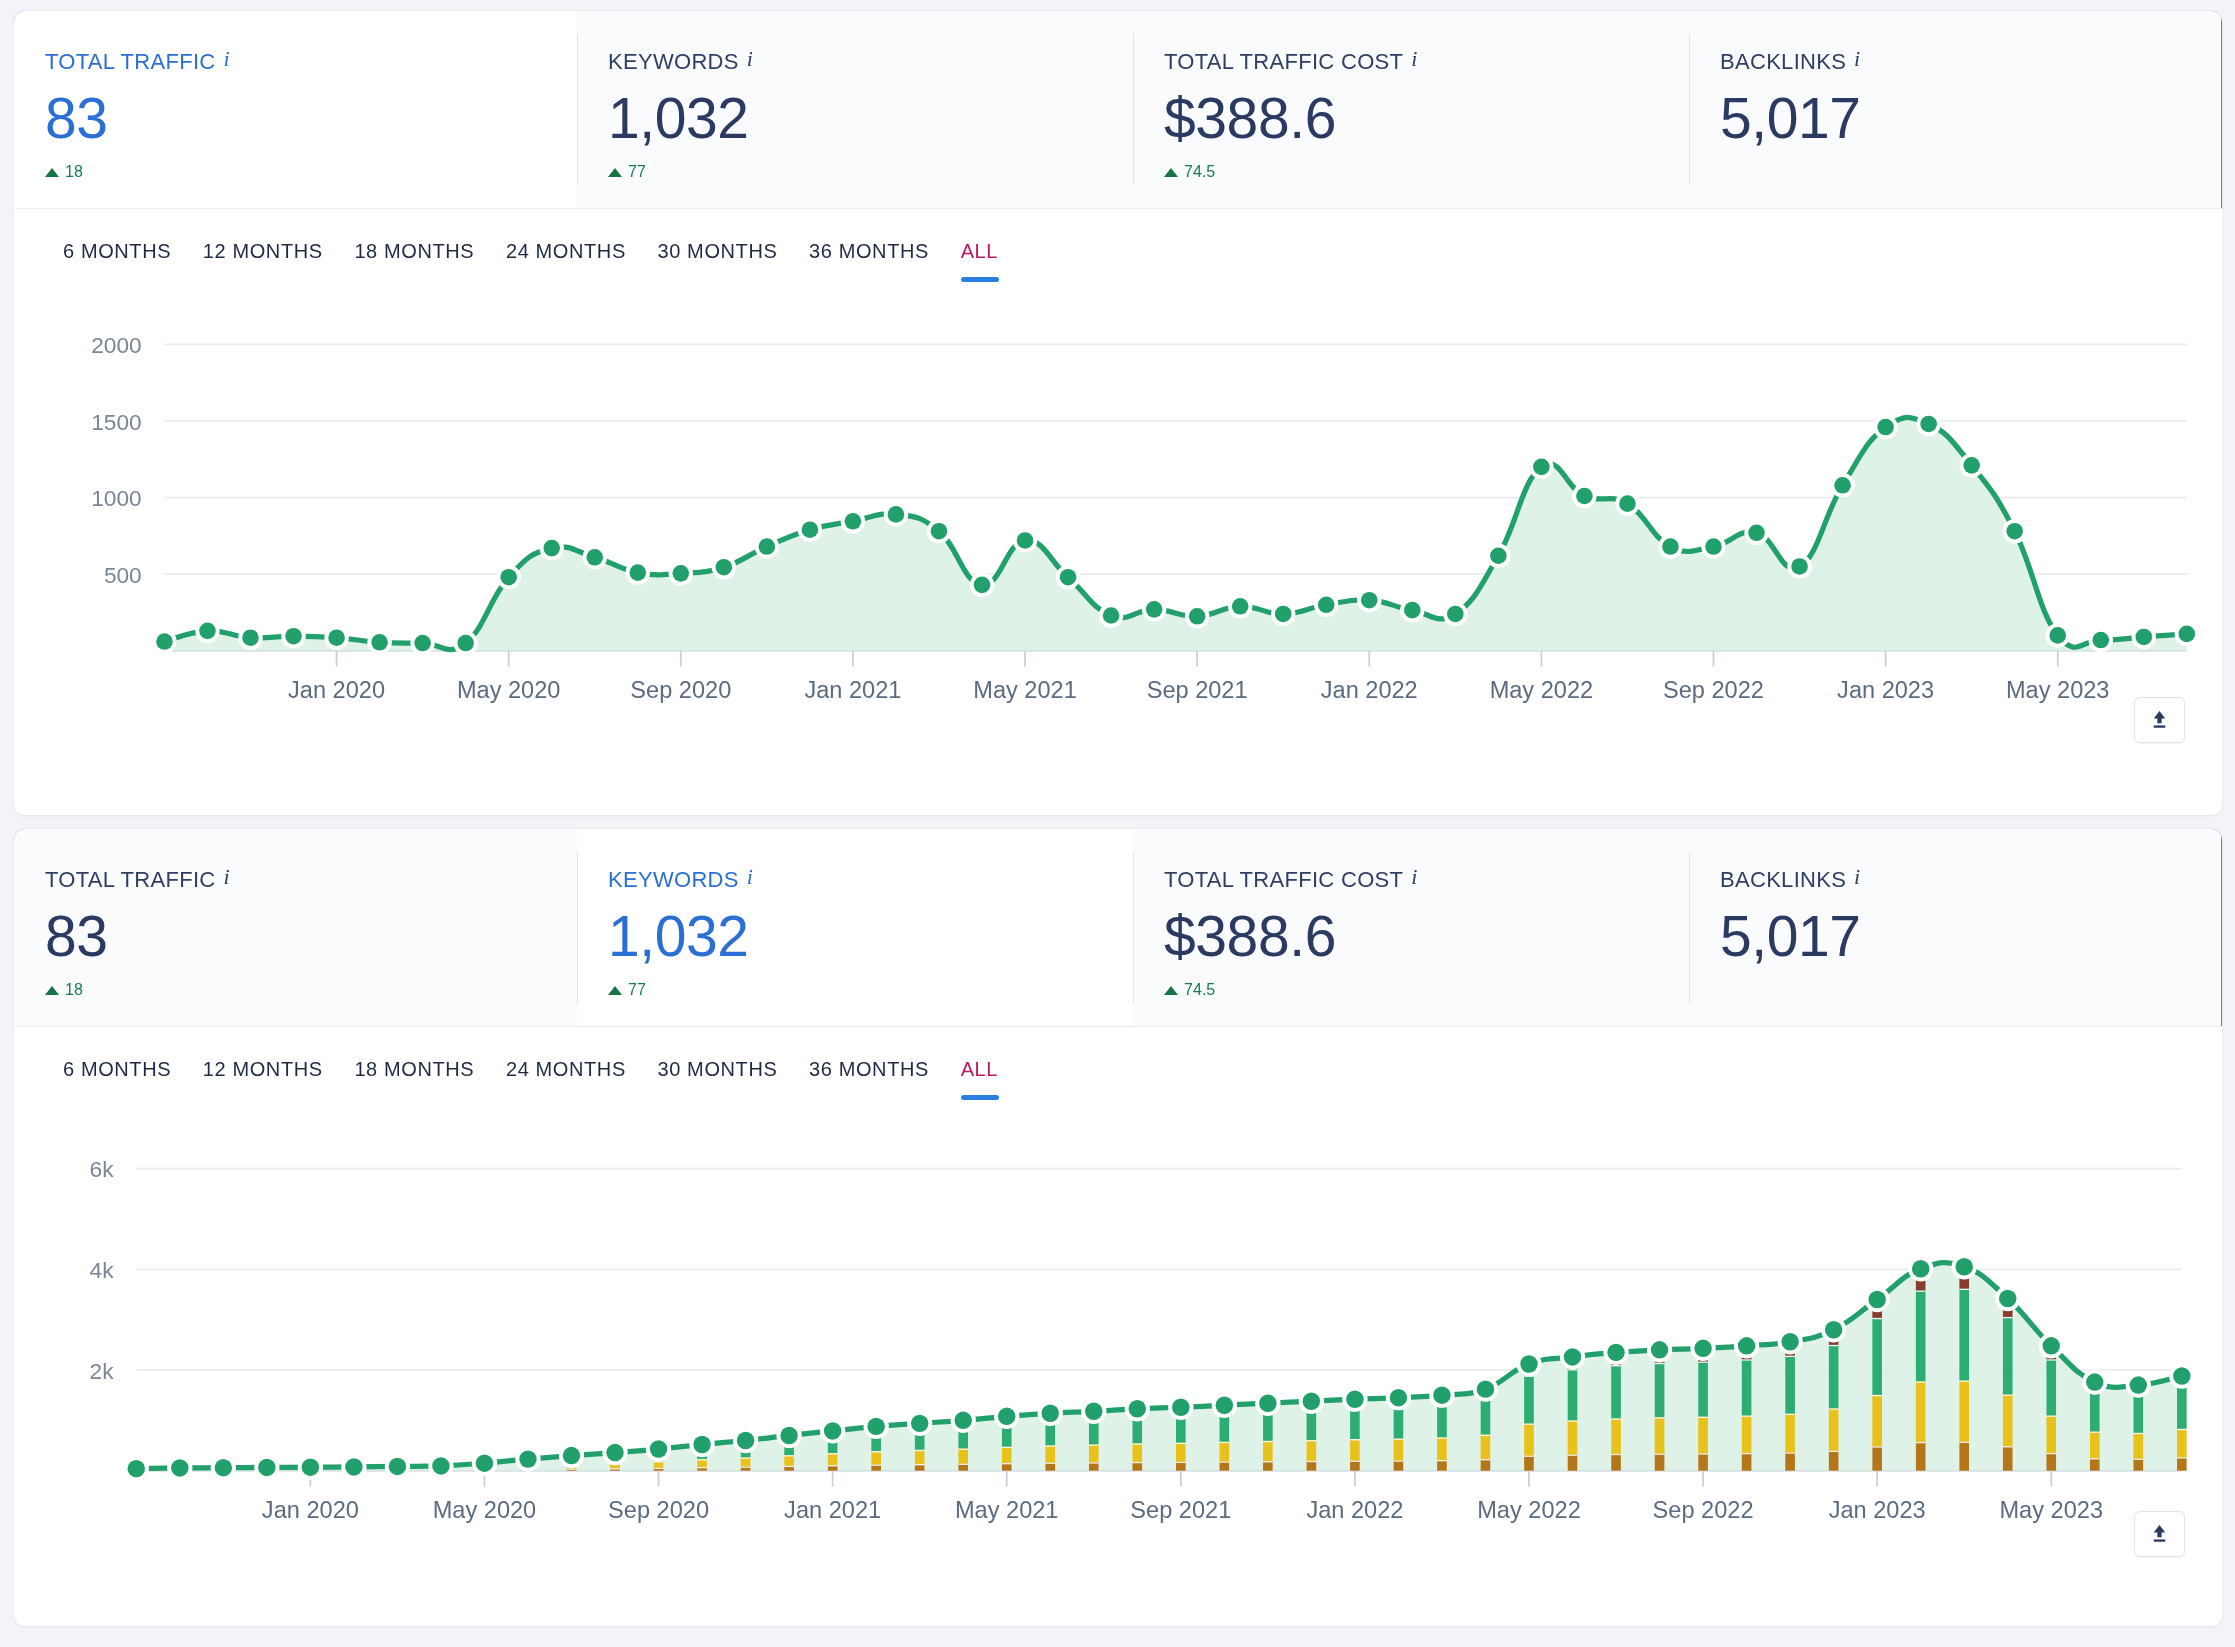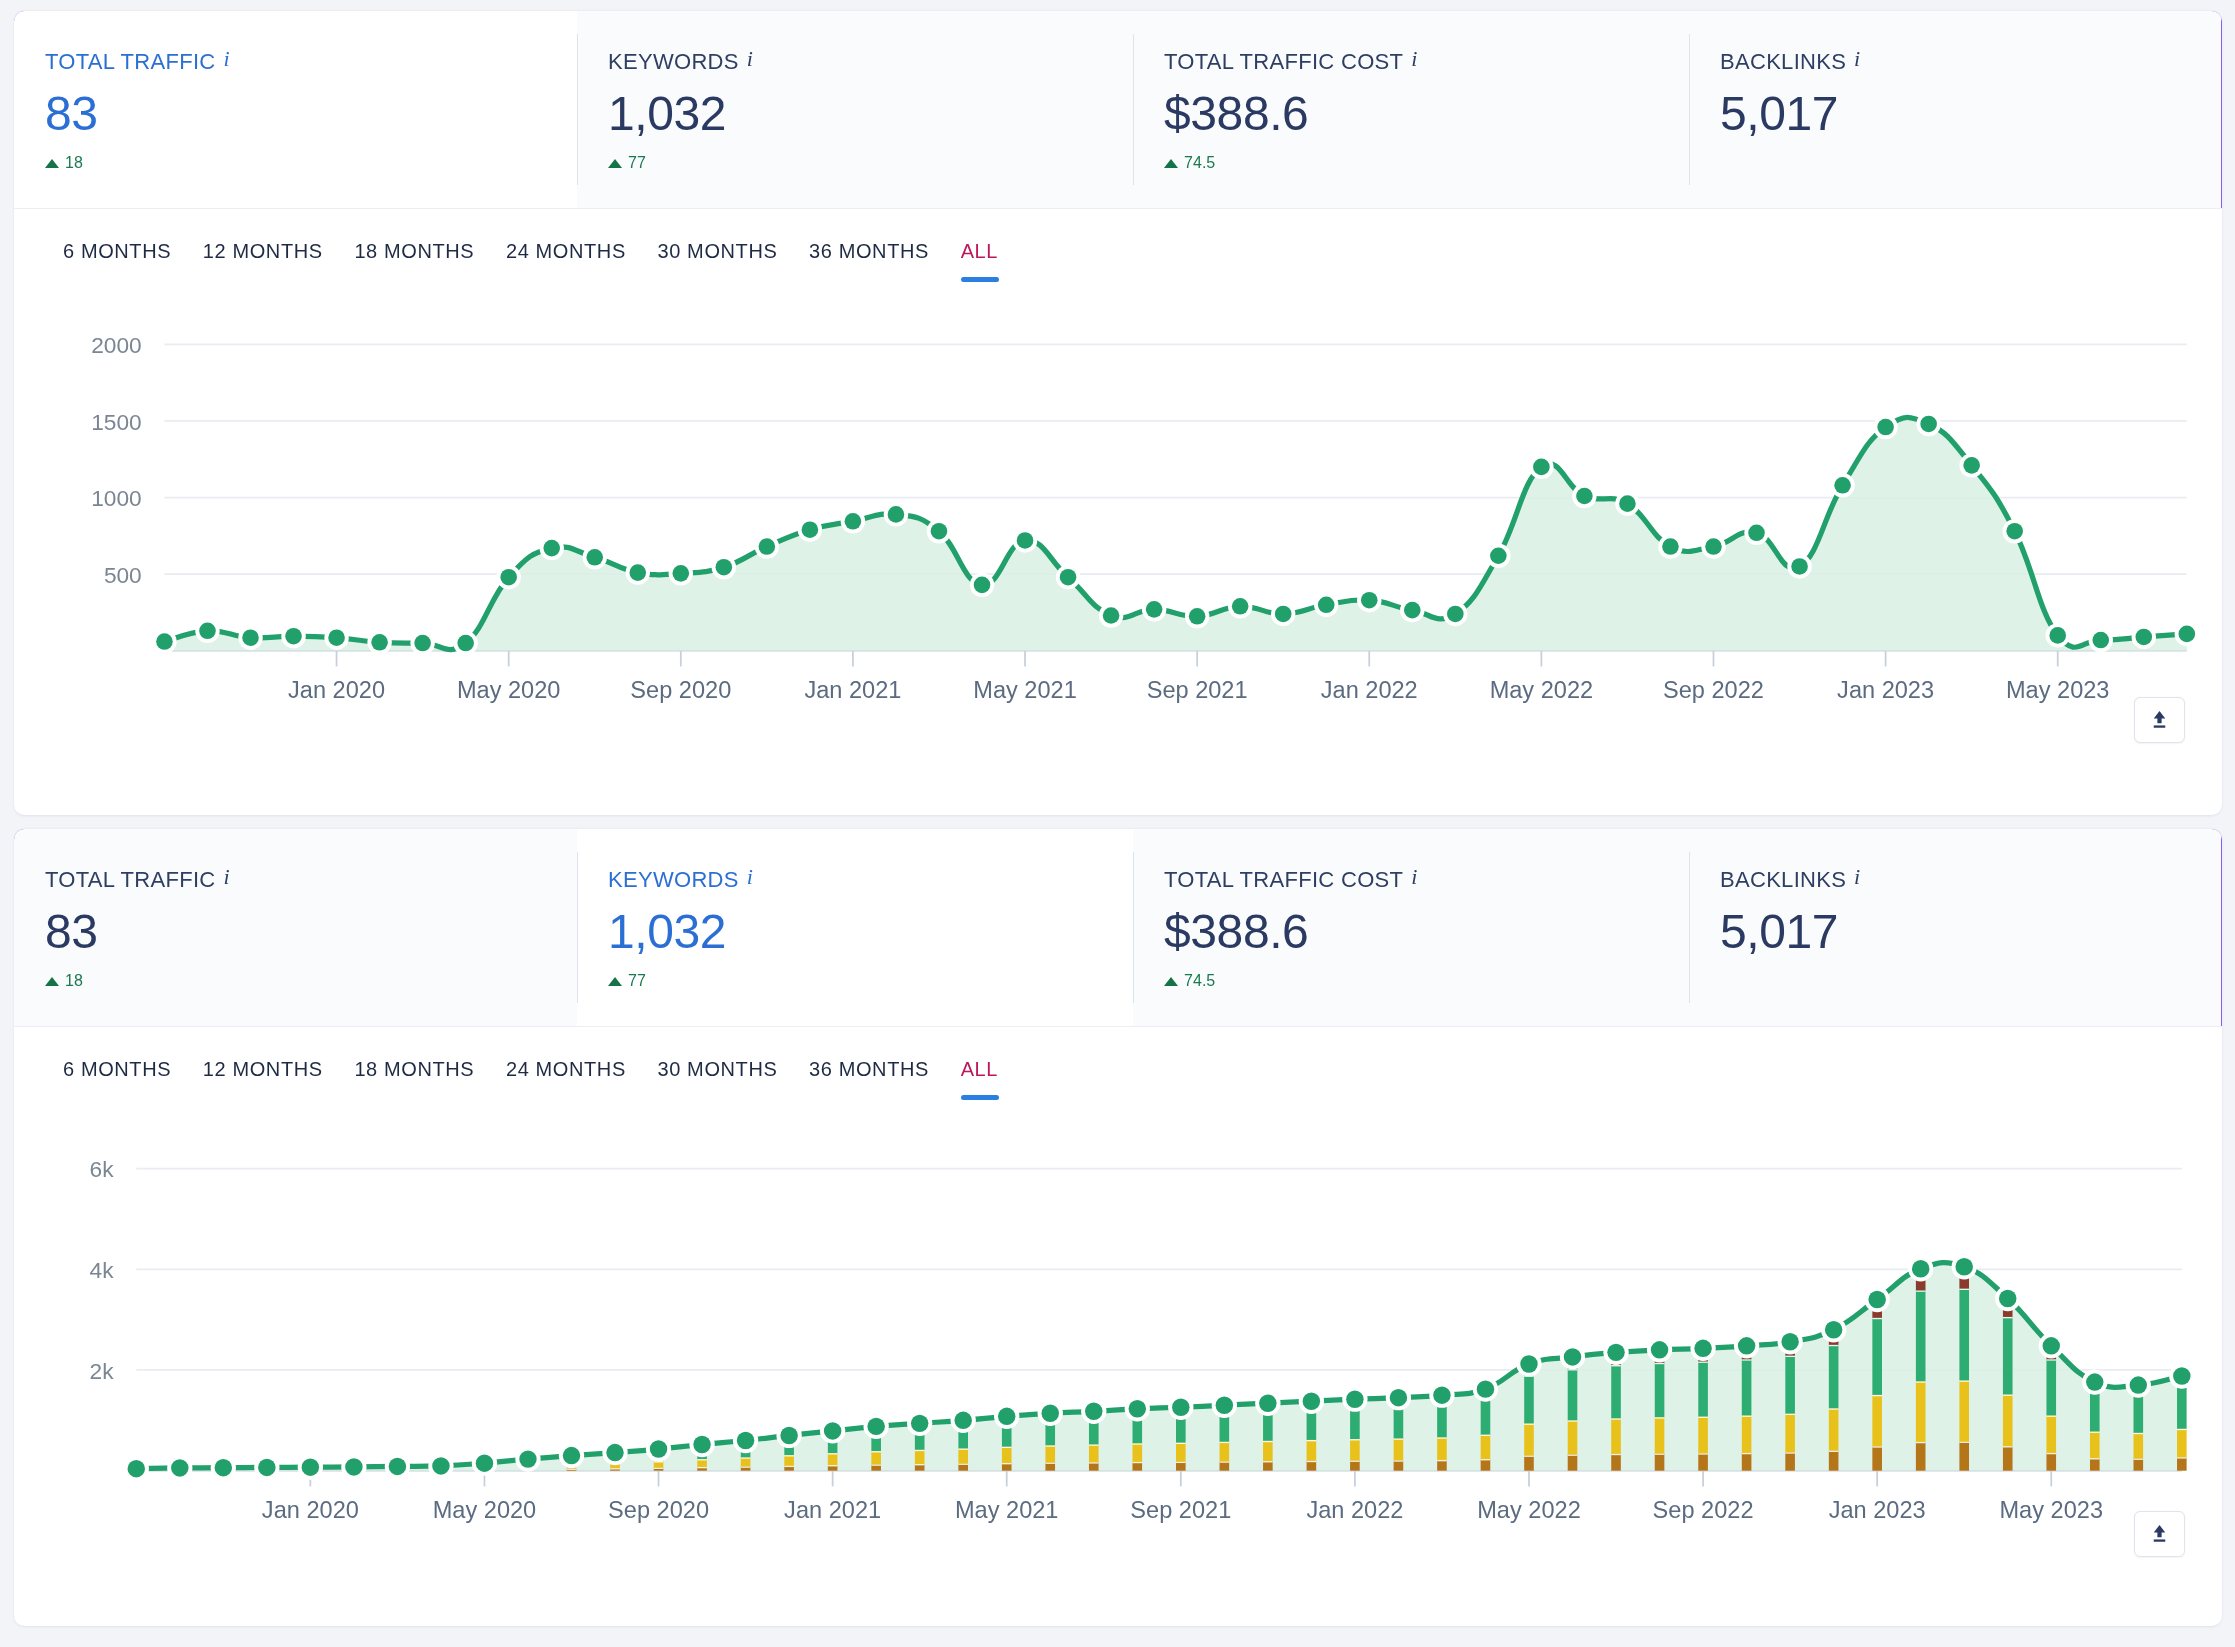--- a/index.html
+++ b/index.html
@@ -35,21 +35,21 @@
   }
   .card:first-child .divider{display:none;}
   .c1{width:563px;} .c2{width:556px;} .c3{width:556px;} .c4{width:532px;}
   .card-label{
     font-size:22px;letter-spacing:0.3px;color:#2e3f63;font-weight:400;
     display:flex;align-items:flex-start;gap:7.9px;
   }
   .card.sel .card-label{color:#2b6fd4;}
   .info-i{font-style:italic;font-family:"Liberation Serif",serif;font-size:22px;line-height:.9;}
   .card-value{
-    margin-top:15px;font-size:48px;line-height:1;color:#2b3a62;font-weight:400;letter-spacing:-0.4px;
+    margin-top:15px;font-size:57px;line-height:1;color:#2b3a62;font-weight:400;letter-spacing:-0.4px;
   }
   .card.sel .card-value{color:#2b6fd4;}
   .card-delta{
     margin-top:16.6px;font-size:16px;color:#1a7a4e;display:flex;align-items:center;gap:6.1px;
   }
   .tri{width:0;height:0;border-left:7px solid transparent;border-right:7px solid transparent;border-bottom:9.6px solid #157347;}
 
   
   .tabs{display:flex;gap:0;padding:31px 0 0 49px;text-align:center;}
   .tab{

